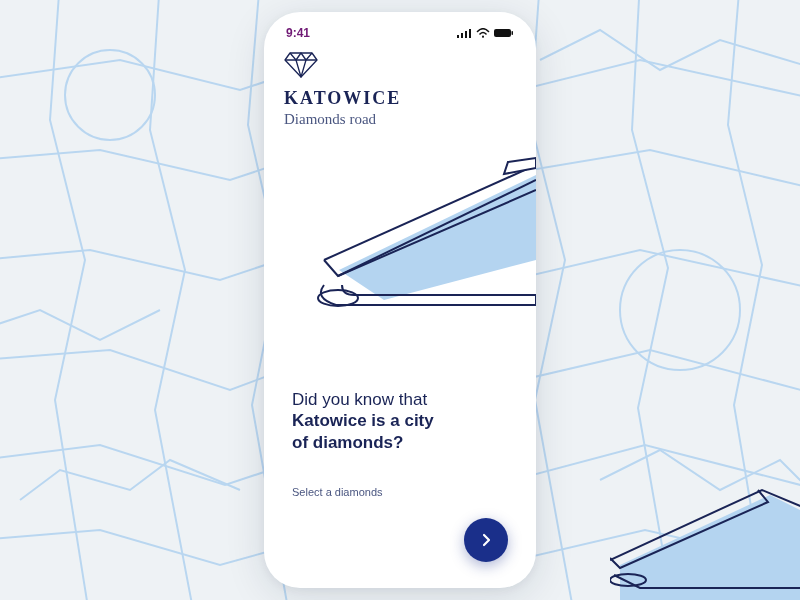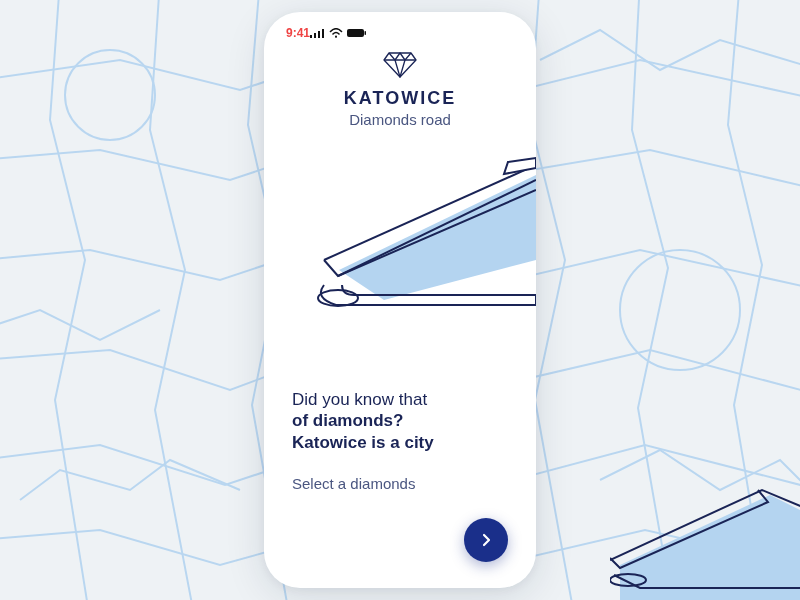--- a/index.html
+++ b/index.html
@@ -29,30 +29,31 @@
     width: 272px;
     height: 576px;
     background: #ffffff;
     border-radius: 36px;
     box-shadow: 0 8px 40px rgba(20,30,60,0.12), 0 2px 8px rgba(20,30,60,0.06);
     z-index: 2;
     overflow: hidden;
   }
   .status-bar {
     display: flex;
+    justify-content: space-between;
     align-items: center;
     padding: 14px 22px 6px 22px;
     font-size: 12px;
     font-weight: 600;
-    color: #ef4444;
+    color: #701a75;
   }
   .status-right { display: flex; align-items: center; gap: 4px; }
   .header {
-    text-align: center;
     padding: 6px 20px 0 20px;
+    font-family: Liberation Serif, serif;
   }
   .brand {
     font-size: 18px;
     font-weight: 800;
     letter-spacing: 2px;
     color: #1a2456;
     margin-top: 6px;
   }
   .subtitle {
     font-size: 15px;
@@ -74,23 +75,23 @@
     color: #1a2456;
     margin-top: 40px;
   }
   .bold-line {
     font-size: 17px;
     font-weight: 700;
     color: #1a2456;
     line-height: 1.3;
   }
   .cta {
-    font-size: 15px;
+    font-size: 11px;
     color: #4a5680;
-    margin-top: 21px;
+    margin-top: 32px;
   }
   .next-btn {
     position: absolute;
     right: 28px;
     bottom: 26px;
     width: 44px;
     height: 44px;
     border-radius: 50%;
     background: #1a2f8a;
     display: flex;
@@ -181,22 +182,22 @@
         <path d="M74 126 L272 30" stroke="#1a2456" stroke-width="2" fill="none"></path>
         <path d="M240 24 L272 18 L272 8 L244 12 Z" fill="#fff" stroke="#1a2456" stroke-width="2"></path>
         <path d="M60 135 Q50 148 72 155 L272 155 L272 145 L90 145 Q78 145 78 135" fill="none" stroke="#1a2456" stroke-width="2"></path>
         <ellipse cx="74" cy="148" rx="20" ry="8" fill="none" stroke="#1a2456" stroke-width="2"></ellipse>
       </g>
     </svg>
   </div>
 
   <div class="textblock">
     <div class="intro-line">Did you know that</div>
+    <div class="bold-line">Katowice is a city</div>
     <div class="bold-line">of diamonds?</div>
-    <div class="bold-line">Katowice is a city</div>
     <div class="cta">Select a diamonds</div>
   </div>
 
   <div class="next-btn">
     <svg width="16" height="16" viewBox="0 0 16 16">
       <path d="M6 3 L11 8 L6 13" stroke="#ffffff" stroke-width="2.2" fill="none" stroke-linecap="round" stroke-linejoin="round"></path>
     </svg>
   </div>
 
 </div>

